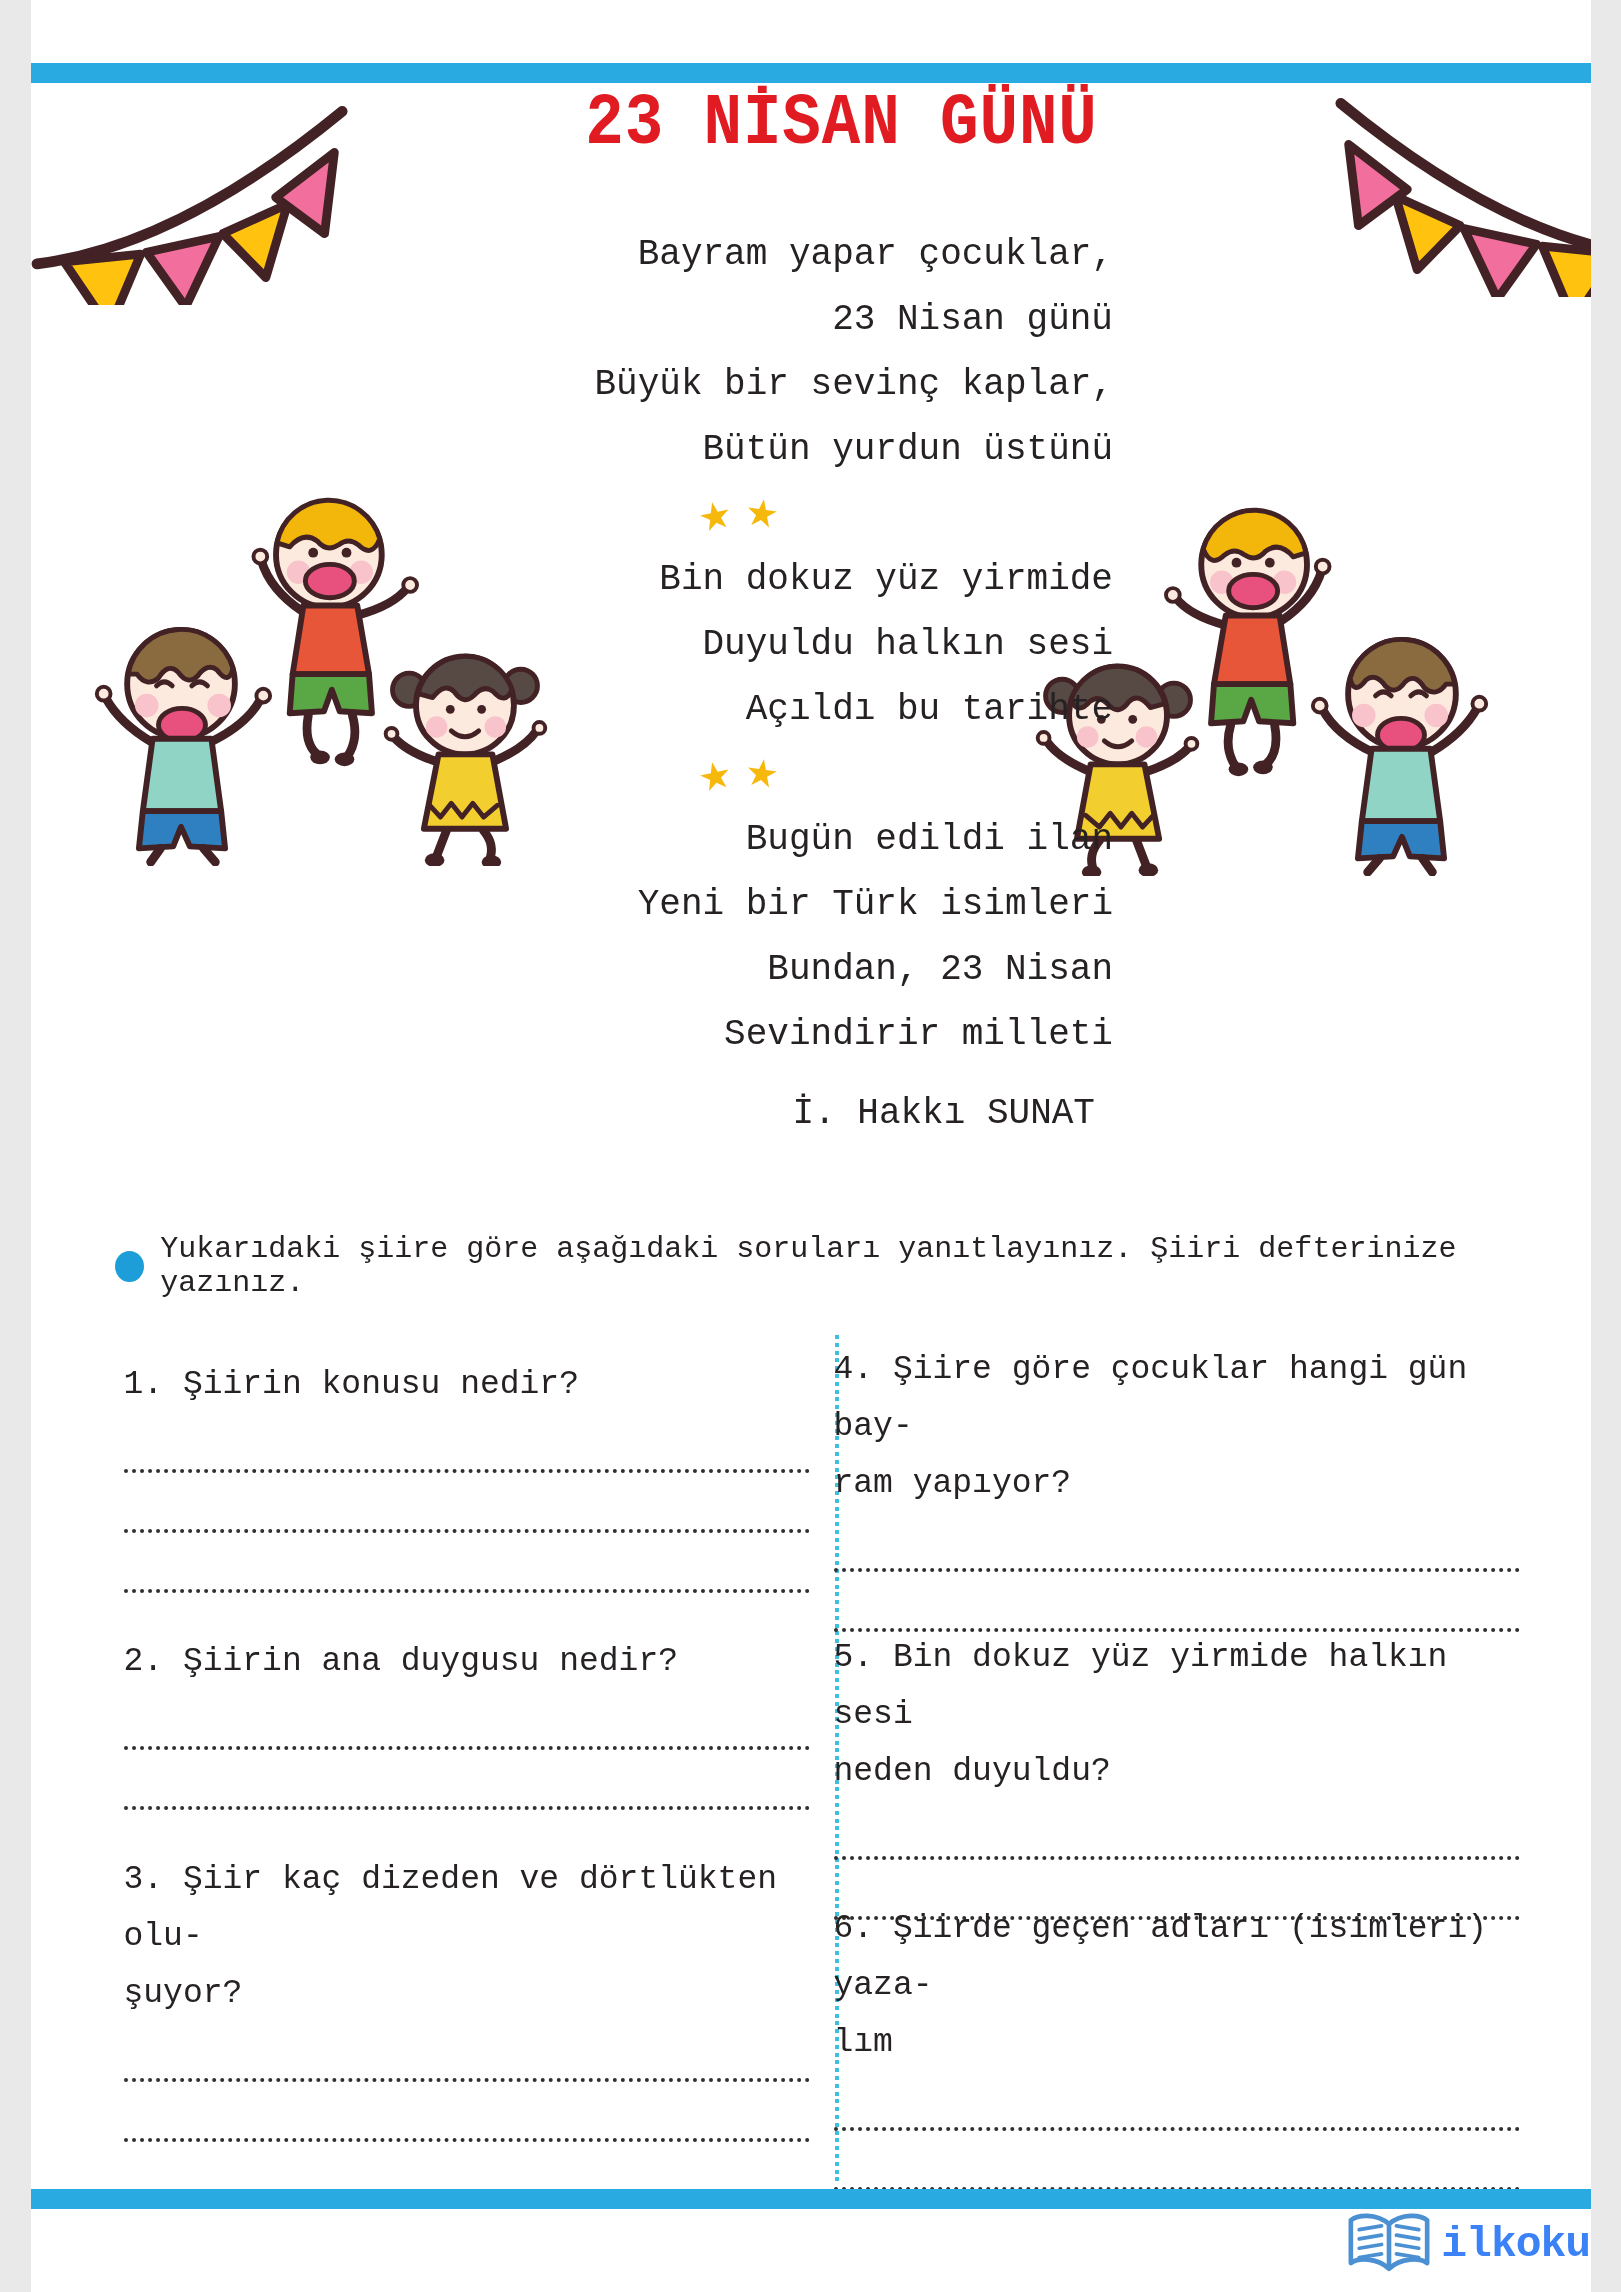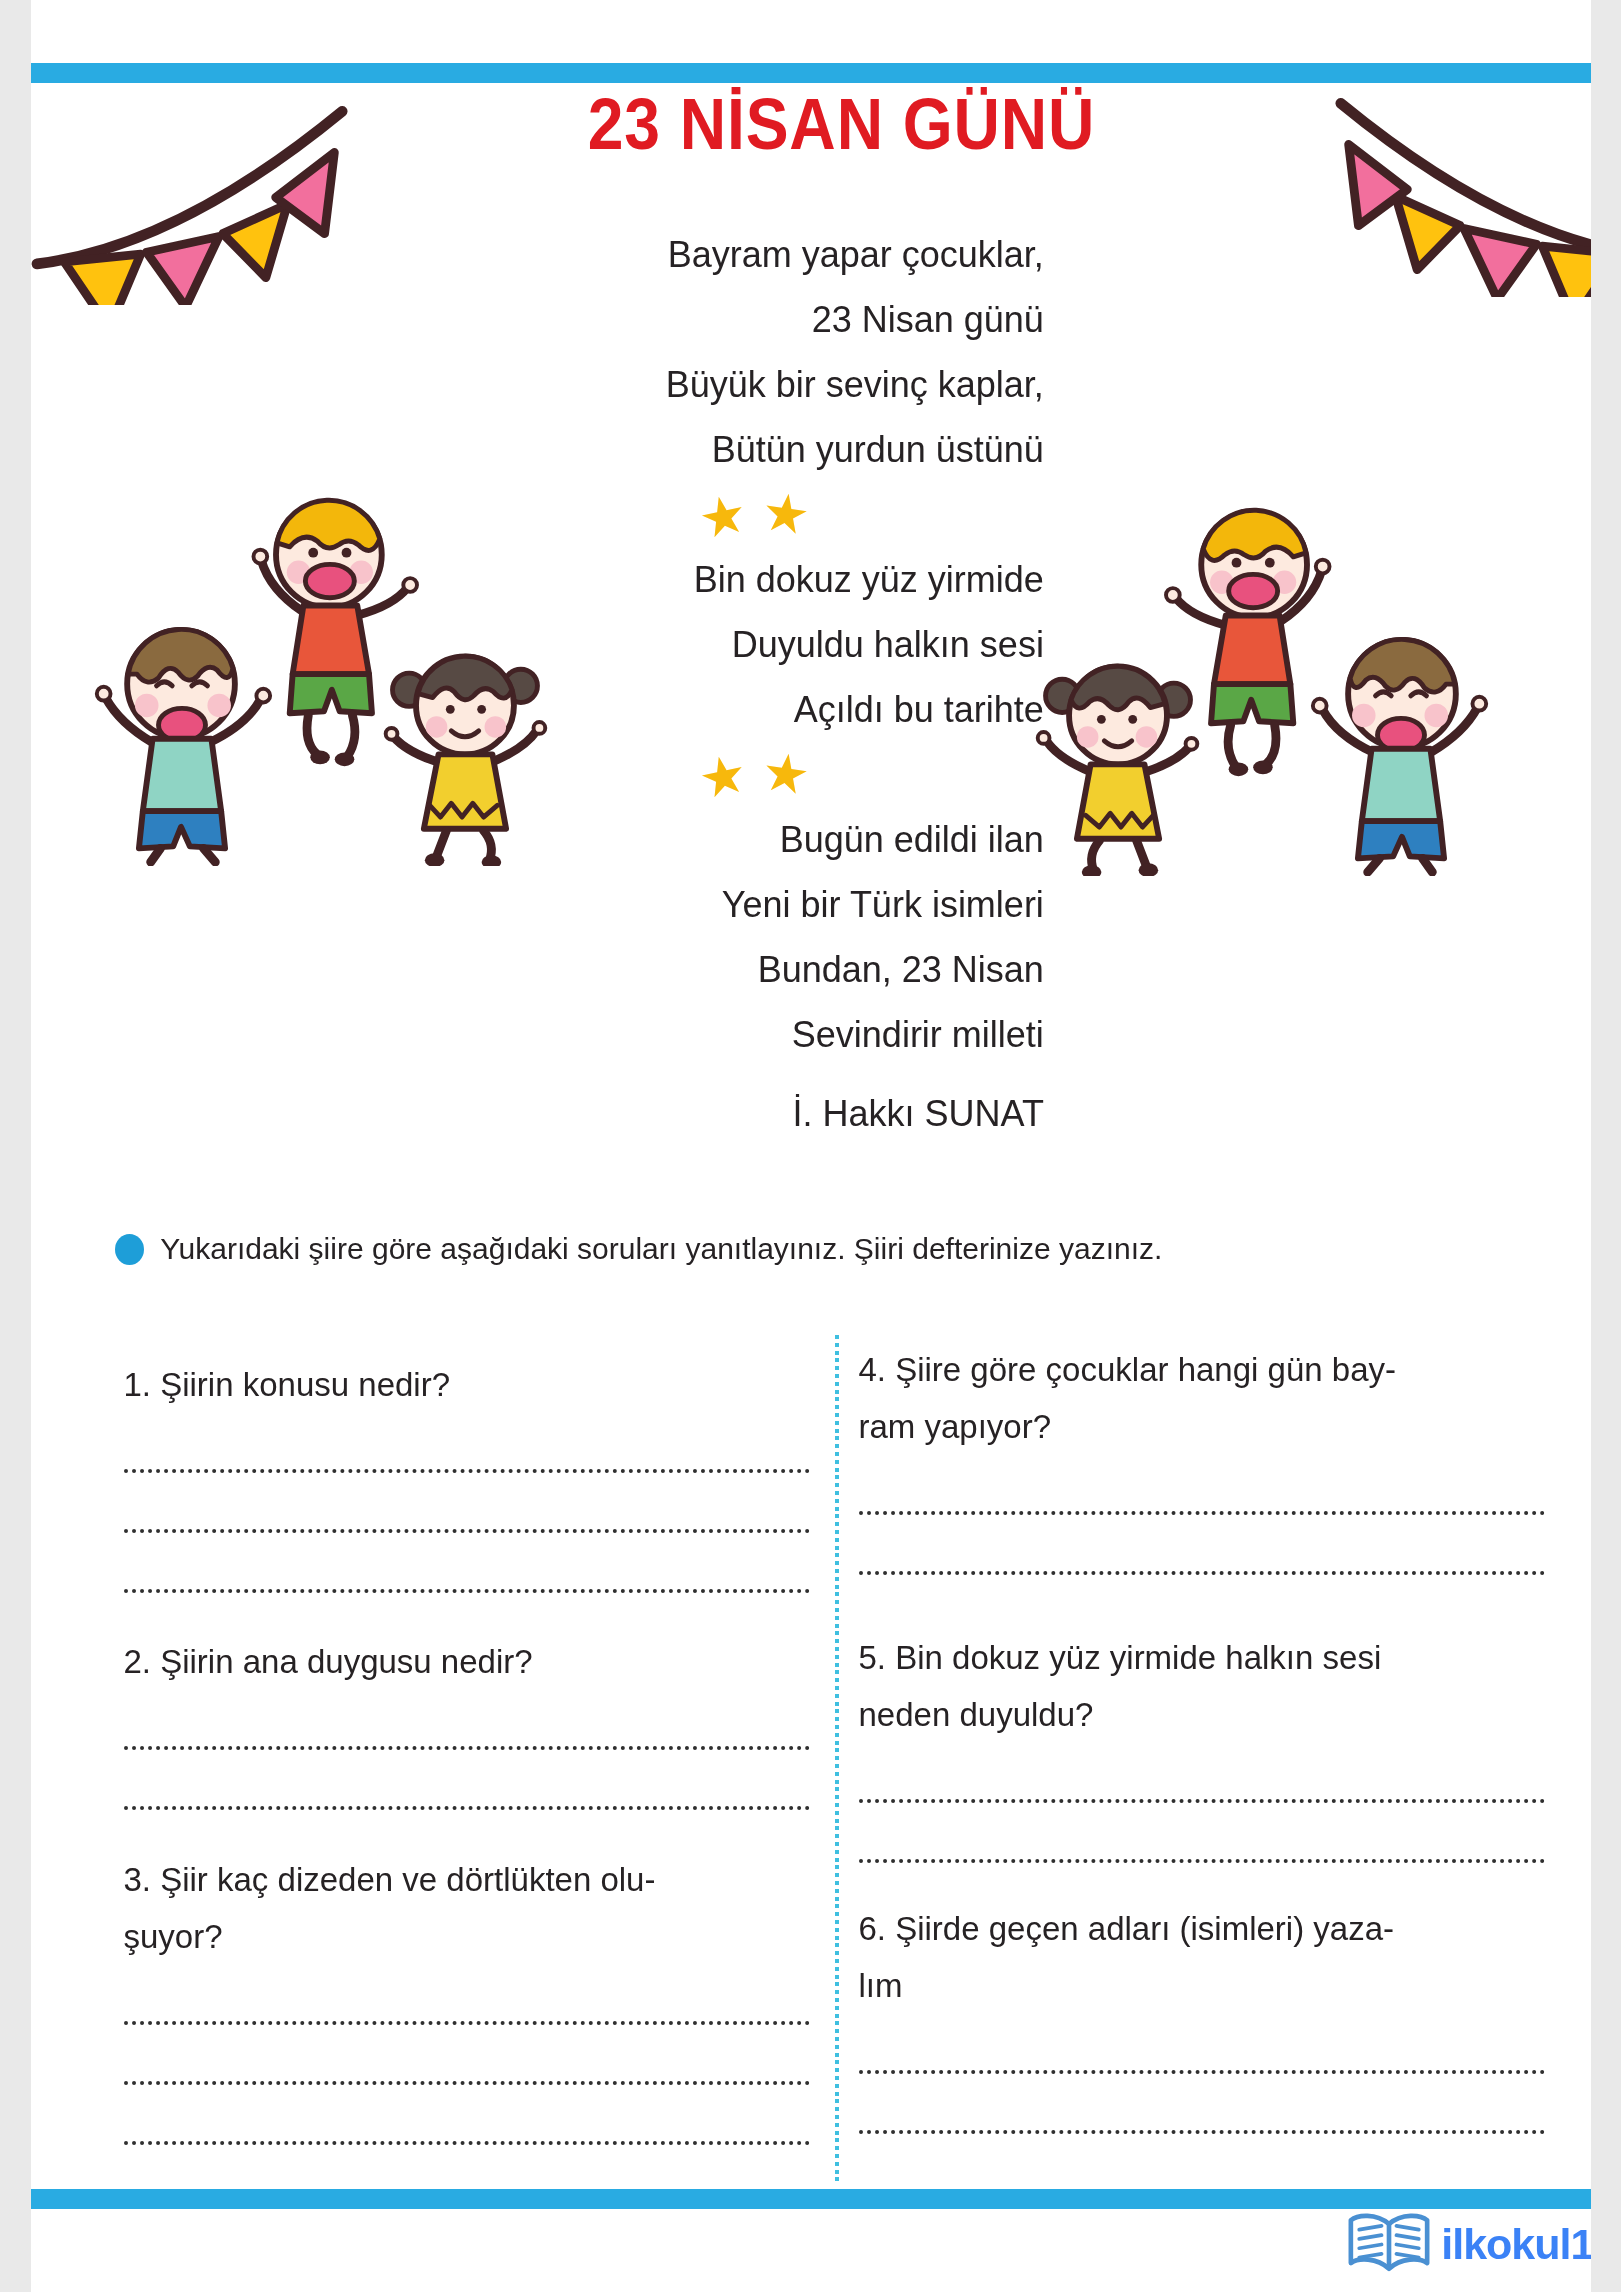--- a/index.html
+++ b/index.html
@@ -1,18 +1,18 @@
 <!DOCTYPE html>
 <html lang="tr"><head>
 <meta charset="utf-8">
 <style>
   html,body{margin:0;padding:0;background:#e9e9e9;}
   .page{
     position:relative;width:1560px;height:2293px;background:#ffffff;
-    font-family:Liberation Sans, sans-serif;color:#262224;overflow:hidden;margin:0 auto;
+    font-family:Liberation Mono, monospace;color:#262224;overflow:hidden;margin:0 auto;
   }
   .bar{position:absolute;left:0;width:1621px;height:19.6px;background:#29abe2;}
   .bar.top{top:63px;}
   .bar.bottom{top:2189px;}
 
   .title{
     position:absolute;top:82px;left:0;width:1621px;text-align:center;
     font-size:73px;font-weight:bold;color:#e01b22;letter-spacing:1px;
     transform:scaleX(0.88);
   }
@@ -37,21 +37,21 @@
 
   .divider{
     position:absolute;left:804px;top:1335px;width:4.9px;height:849px;
     background:repeating-linear-gradient(to bottom,#3fbfe0 0px,#3fbfe0 3.9px,transparent 3.9px,transparent 7.8px);
   }
 
   .q{position:absolute;width:686px;font-size:33px;}
   .q .q-text{line-height:57px;}
   .answer-line{height:56px;border-bottom:4.9px dotted #2f2f2f;}
   .q.l{left:93px;}
-  .q.r{left:828px;}
+  .q.r{left:803px;}
   .q1{top:1356px;} .q2{top:1633px;} .q3{top:1851px;}
   .q4{top:1341px;} .q5{top:1629px;} .q6{top:1900px;}
 
   .footer-logo{position:absolute;left:1315px;top:2210px;height:69px;display:flex;align-items:center;gap:9.8px;}
   .brand{font-size:43px;font-weight:bold;color:#3b82f6;letter-spacing:-1px;}
   .brand-suffix{font-size:43px;color:#bdbdbd;font-weight:normal;}
 </style>
 </head>
 <body>
 

